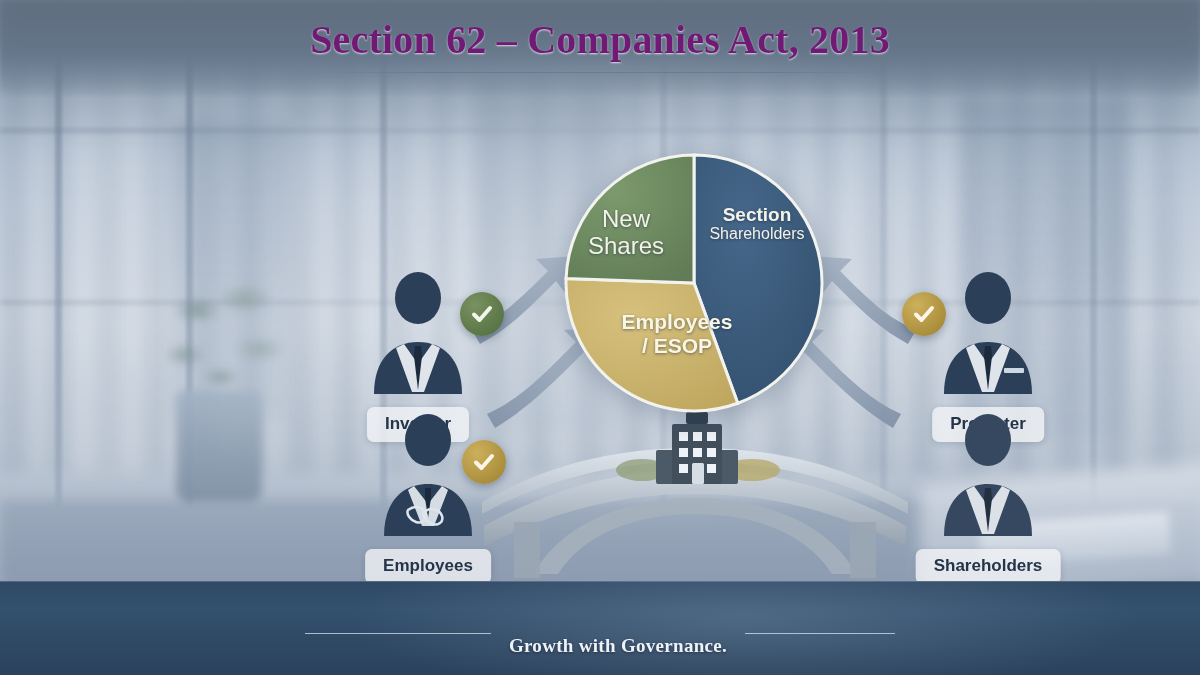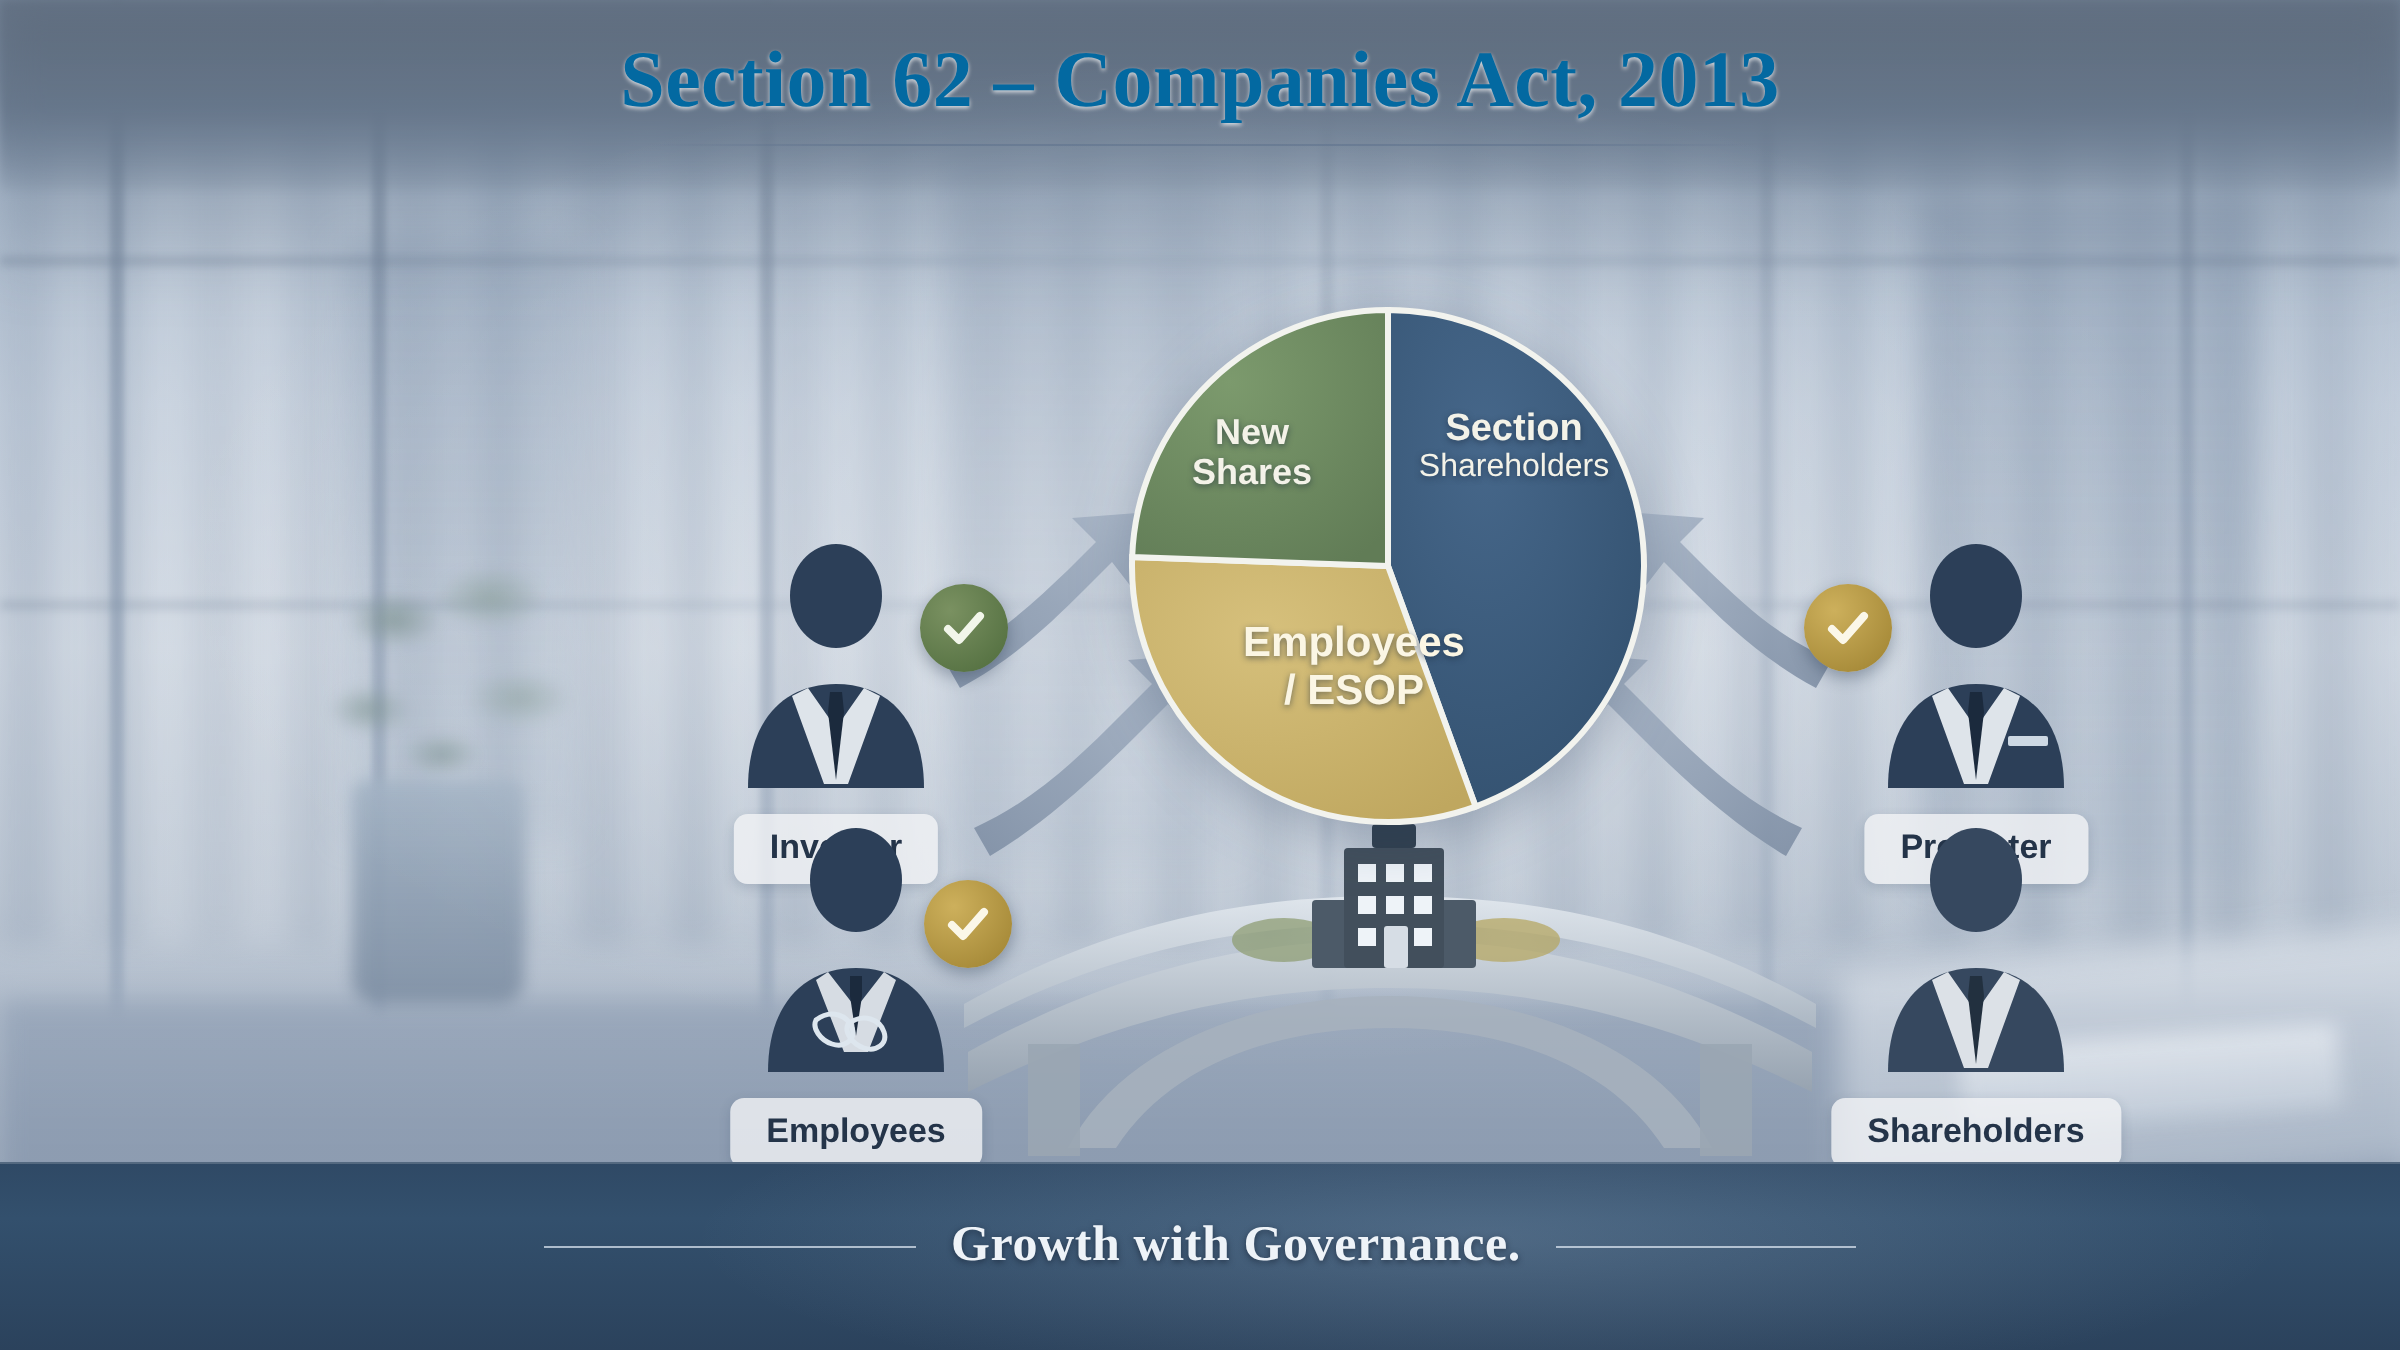--- a/index.html
+++ b/index.html
@@ -105,21 +105,21 @@
   
   .header{
     position:absolute; left:0; right:0; top:16px;
     text-align:center;
   }
   .title{
     font-family:"Liberation Serif", serif;
     font-weight:700;
     font-size:40px;
     letter-spacing:.2px;
-    color:#0369a1;
+    color:#701a75;
     text-shadow:0 1px 2px rgba(255,255,255,.75);
   }
   .title-rule{
     margin:9px auto 0;
     width:556px; height:1px;
     background:linear-gradient(90deg, rgba(120,140,165,0), rgba(96,116,142,.62) 18%, rgba(96,116,142,.62) 82%, rgba(120,140,165,0));
   }
   .subtitle{
     margin-top:11px;
     font-family:"Liberation Sans", sans-serif;
@@ -134,21 +134,21 @@
   #pie-svg{ display:block; filter:drop-shadow(0 6px 14px rgba(40,60,88,.30)); }
   .slice-label{
     position:absolute;
     color:#f3f2e8;
     text-align:center;
     line-height:1.12;
     text-shadow:0 1px 3px rgba(24,38,58,.55);
     pointer-events:none;
     font-family:"Liberation Sans", sans-serif;
   }
-  #label-new-issue{ left:10px; top:54px; width:106px; font-size:18px; font-weight:700; }
+  #label-new-issue{ left:10px; top:54px; width:106px; font-size:24px; font-weight:400; }
   #label-existing{ left:132px; top:52px; width:124px; font-size:19px; font-weight:600; }
   #label-existing .l2{ display:block; font-size:16px; font-weight:500; }
   #label-esop{ left:34px; top:158px; width:160px; font-size:21px; font-weight:600; color:#fbf6e4; }
 
   
   #arrows{ position:absolute; inset:0; pointer-events:none; }
 
   
   #bridge{ position:absolute; left:480px; top:406px; width:430px; height:176px; }
 
@@ -193,24 +193,25 @@
     background:radial-gradient(ellipse 46% 120% at 62% 40%, rgba(180,200,222,.22), rgba(180,200,222,0) 72%);
   }
   #footer .inner{
     position:absolute; left:0; right:0; top:28px;
     display:flex; align-items:center; justify-content:center; gap:18px;
   }
   .foot-rule{ width:186px; height:1px; background:rgba(222,232,243,.72); }
   .foot-rule.short{ width:150px; }
   #tagline{
     font-family:"Liberation Serif", serif;
-    font-size:25px; font-weight:700; color:#eef3f8;
+    font-size:19px; font-weight:700; color:#eef3f8;
     letter-spacing:.3px;
     text-shadow:0 1px 3px rgba(12,22,38,.55);
     white-space:nowrap;
+    margin-top:26px;
   }
 </style>
 </head>
 <body>
 
 <div id="stage">
 
   <div class="bg-base"></div>
   <div class="bg-skyline"></div>
   <div class="bg-tower" style="left:170px;top:120px;width:120px;height:300px;"></div>

